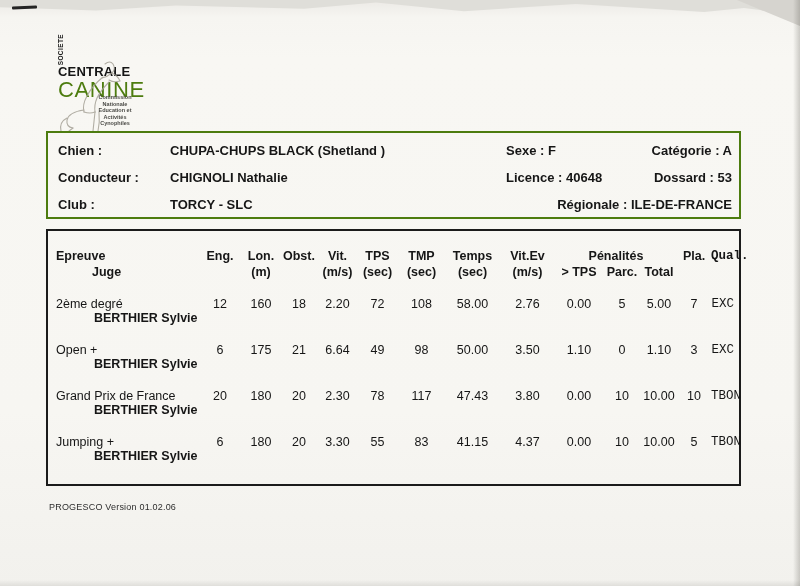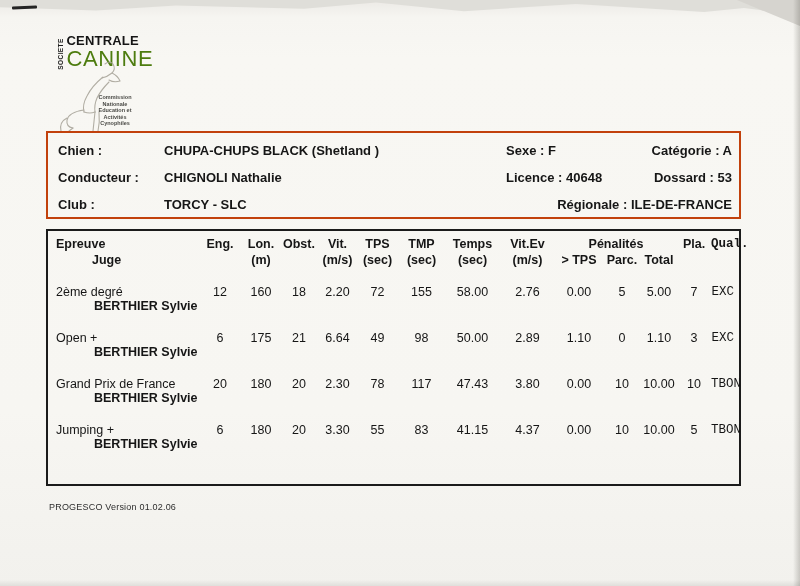--- a/index.html
+++ b/index.html
@@ -18,47 +18,47 @@
     clip-path:polygon(30% 0,100% 0,100% 100%); }
   .black-dash { position:absolute; left:12px; top:6px; width:25px; height:3px; background:#242424;
     border-radius:1px; transform:rotate(-2deg); }
   .right-shade { position:absolute; right:0; top:0; width:7px; height:100%;
     background:linear-gradient(to right,rgba(90,88,80,0),rgba(90,88,80,.28)); }
   .bottom-shade { position:absolute; left:0; bottom:0; width:100%; height:6px;
     background:linear-gradient(to bottom,rgba(0,0,0,0),rgba(0,0,0,.08)); }
 
   
   .logo { position:absolute; left:58px; top:34px; width:120px; height:110px; }
-  .logo-head { display:flex; align-items:stretch; }
+  .logo-head { display:flex; align-items:stretch;flex-direction:column; }
   .soc-vertical { writing-mode:vertical-rl; transform:rotate(180deg); font-size:6.5px; font-weight:700;
     letter-spacing:.4px; line-height:1; color:#1d1d1d; margin-right:2px; }
   .logo-l1 { font-size:13px; font-weight:700; letter-spacing:.2px; line-height:1.05; color:#151515; }
   .logo-l2 { font-size:22px; font-weight:400; letter-spacing:.6px; line-height:1.0; color:#4d7c0f; }
   .logo-dog { position:absolute; left:-4px; top:26px; width:70px; height:72px; }
   .logo-sub { position:absolute; left:32px; top:60px; width:50px; text-align:center;
     font-size:5.5px; font-weight:700; line-height:1.2; color:#4a4a46; }
 
   
   .titleblock { position:absolute; left:0; top:30px; width:800px; text-align:center; }
   .titleblock div { font-size:15px; font-weight:700; letter-spacing:.3px; line-height:26px; color:#121212; }
 
   
   .infobox { position:absolute; left:46px; top:131px; width:695px; height:88px;
-    border:2px solid #c2410c; box-sizing:border-box; padding-top:3px; }
+    border:2px solid #4d7c0f; box-sizing:border-box; padding-top:3px; }
   .info-row { position:relative; height:27px; font-size:13px; font-weight:700; }
   .info-row span { position:absolute; top:50%; transform:translateY(-50%); white-space:nowrap; }
-  .i-lbl { left:10px; } .i-val { left:116px; } .i-mid { left:440px;margin-left:18px; } .i-rgt { right:7px; }
+  .i-lbl { left:10px; } .i-val { left:122px; } .i-mid { left:440px;margin-left:18px; } .i-rgt { right:7px; }
 
   
   .tablebox { position:absolute; left:46px; top:229px; width:695px; height:257px;
     border:2px solid #1b1b1b; box-sizing:border-box; }
   table { border-collapse:collapse; table-layout:fixed; width:691px; font-size:12.5px; color:#161616; }
   th,td { padding:0; white-space:nowrap; overflow:visible; }
   thead th { font-weight:700; text-align:center; line-height:16px; vertical-align:top; }
-  tr.h1 th { padding-top:5px; }
+  tr.h1 th { padding-top:17px; }
   .c-ep { text-align:left !important; padding-left:8px !important; }
   th.juge-h { padding-left:44px !important; }
   tr.data td { padding-top:17px; line-height:14px; text-align:center; font-weight:400; }
   tr.juge td { line-height:15px; font-weight:700; }
   tr.juge td.c-ep { padding-left:46px !important; }
   .c-qual { text-align:right !important; padding-right:5px !important;font-family:Liberation Mono, monospace; }
 
   .footer { position:absolute; left:49px; top:502px; font-size:9px; font-weight:400;
     color:#2e2e2e; letter-spacing:.2px; }
 </style>
@@ -176,21 +176,21 @@
         </tr>
       </thead>
       <tbody>
         <tr class="data">
           <td class="c-ep">2ème degré</td>
           <td>12</td>
           <td>160</td>
           <td>18</td>
           <td>2.20</td>
           <td>72</td>
-          <td>155</td>
+          <td>108</td>
           <td>58.00</td>
           <td>2.76</td>
           <td>0.00</td>
           <td>5</td>
           <td>5.00</td>
           <td>7</td>
           <td class="c-qual">EXC</td>
         </tr>
         <tr class="juge">
           <td class="c-ep">BERTHIER Sylvie</td>
@@ -198,21 +198,21 @@
         </tr>
         <tr class="data">
           <td class="c-ep">Open +</td>
           <td>6</td>
           <td>175</td>
           <td>21</td>
           <td>6.64</td>
           <td>49</td>
           <td>98</td>
           <td>50.00</td>
-          <td>2.89</td>
+          <td>3.50</td>
           <td>1.10</td>
           <td>0</td>
           <td>1.10</td>
           <td>3</td>
           <td class="c-qual">EXC</td>
         </tr>
         <tr class="juge">
           <td class="c-ep">BERTHIER Sylvie</td>
           <td colspan="13"></td>
         </tr>

